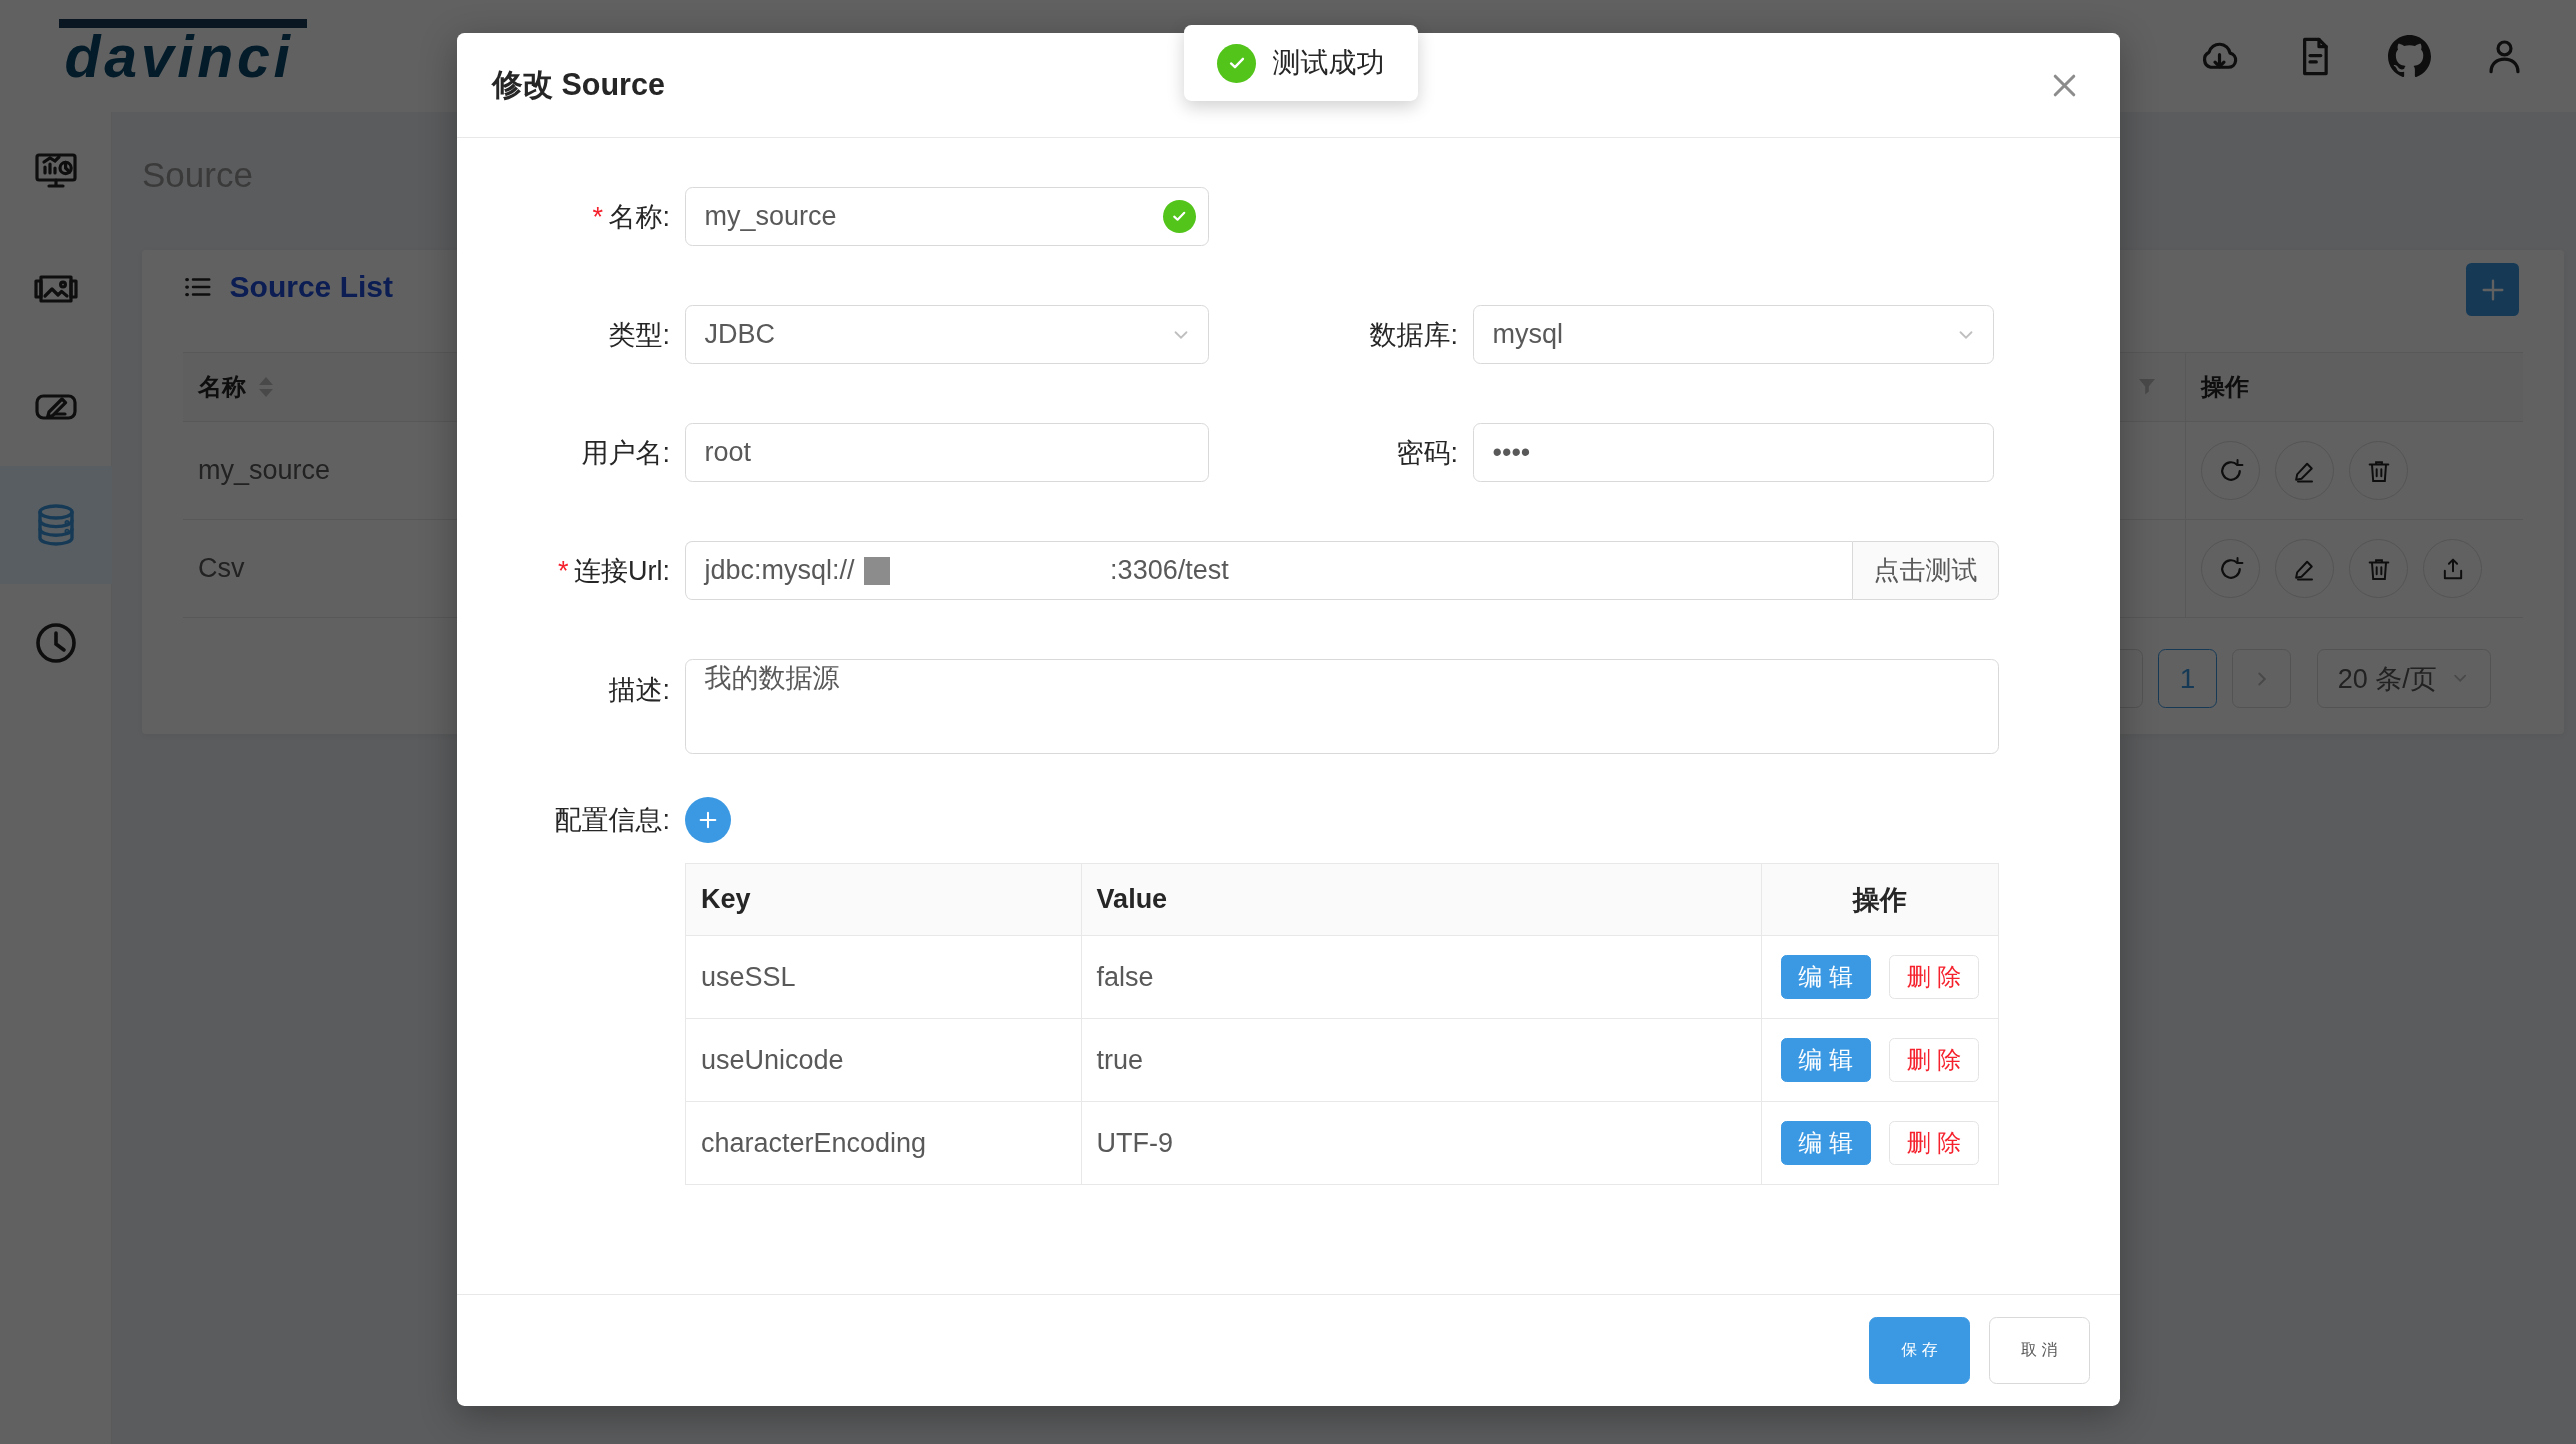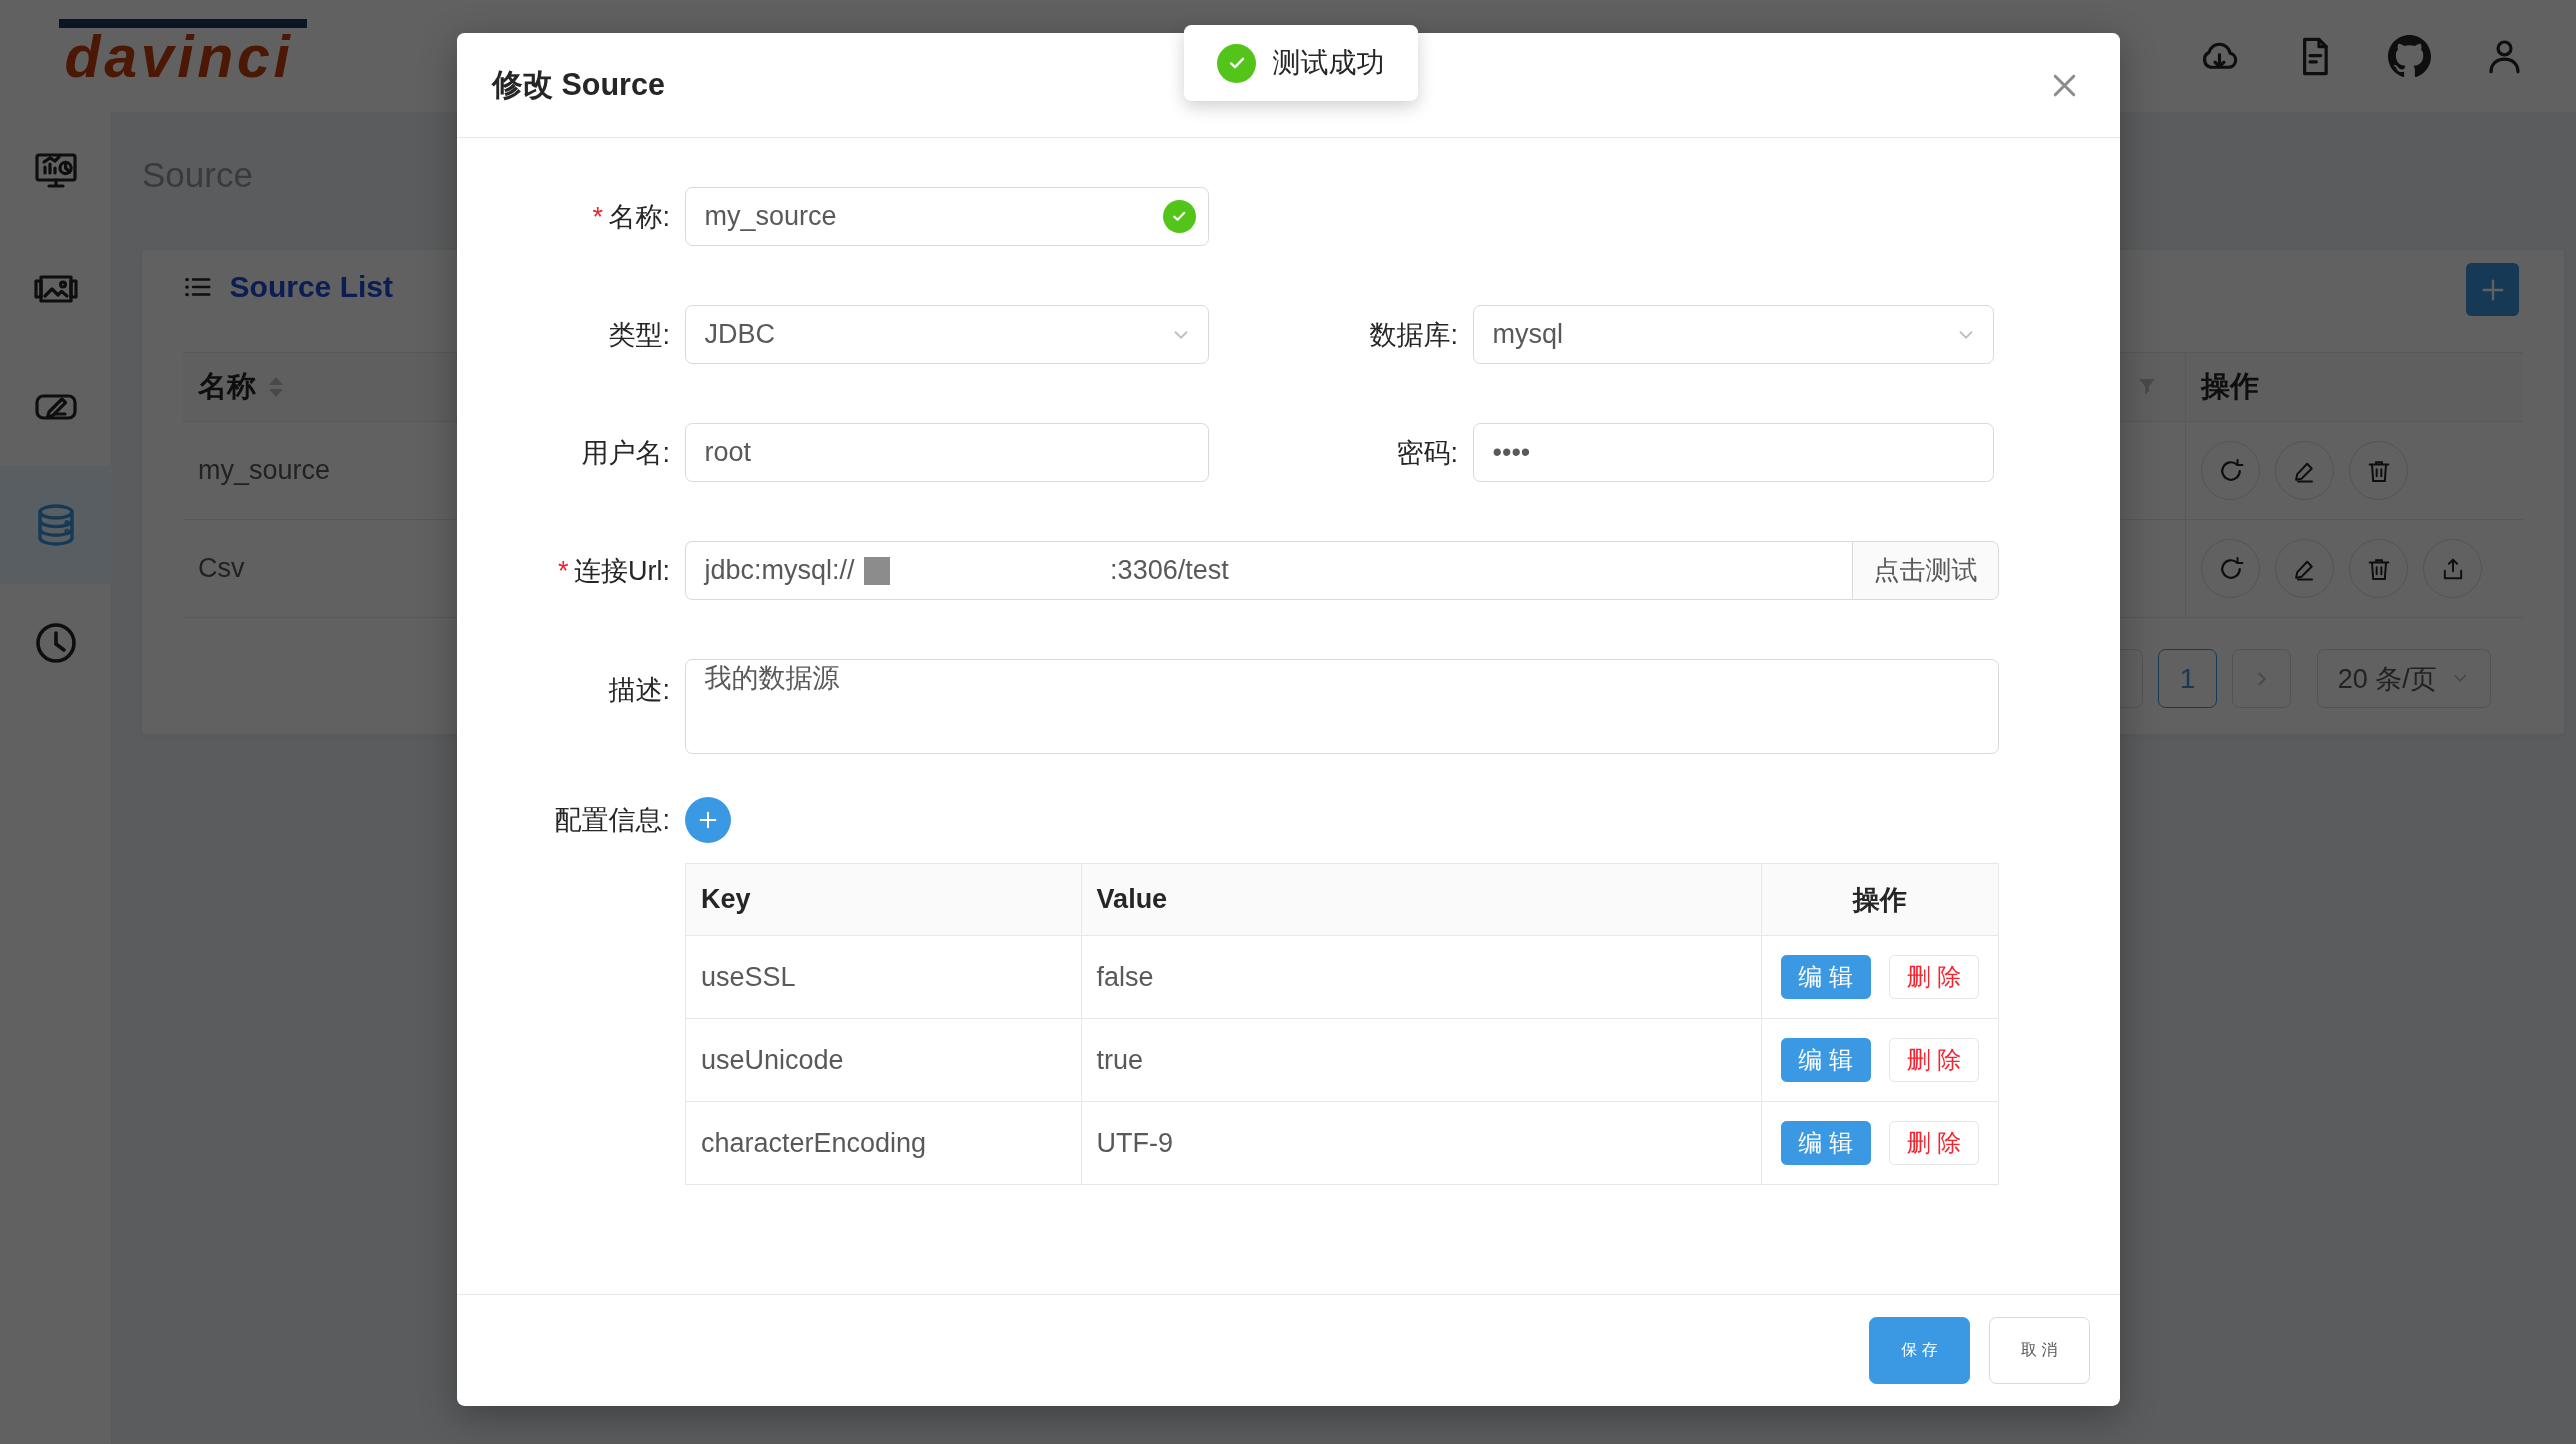--- a/index.html
+++ b/index.html
@@ -4,21 +4,21 @@
 <style>
   * { margin:0; padding:0; box-sizing:border-box; }
   html,body { width:2576px; height:1444px; overflow:hidden; background:#f0f2f5;
               font-family:"Liberation Sans","DejaVu Sans",sans-serif; }
   .stage { position:relative; width:2576px; height:1444px; overflow:hidden; }
 
   
   .app-header { position:absolute; left:0; top:0; width:2576px; height:112px; background:#fff;
                 display:flex; align-items:center; justify-content:space-between; z-index:1; }
   .logo { margin-left:59px; font-size:59px; font-weight:800; font-style:italic;
-          color:#c2410c; letter-spacing:3.7px; border-top:9.2px solid #1b3a57; padding:0 13px 5.5px 5.5px; line-height:1.0; }
+          color:#0c4a6e; letter-spacing:3.7px; border-top:9.2px solid #1b3a57; padding:0 13px 5.5px 5.5px; line-height:1.0; }
   .hdr-icons { display:flex; align-items:center; gap:52px; margin-right:50px; color:#262626; }
   .hdr-icons .icon { width:43px; height:43px; cursor:pointer; }
 
   .sidebar { position:absolute; left:0; top:112px; width:112px; height:1332px; background:#fff;
              border-right:0.9px solid #ececec; z-index:1; }
   .side-item { width:112px; height:118px; display:flex; align-items:center; justify-content:center; color:#262626; cursor:pointer; }
   .side-item.active { background:#e6f7ff; color:#3b99e3; }
   .side-item .icon { width:48px; height:48px; }
 
   .content { position:absolute; left:112px; top:112px; width:2464px; height:1332px; background:#f0f2f5; z-index:1; }
@@ -30,21 +30,21 @@
   .panel-title { font-size:30px; font-weight:700; color:#1d4ed8; }
   .panel-add { position:absolute; right:45px; top:13px; width:53px; height:53px; background:#3b99e3;
                border:none; border-radius:5.5px; color:#fff; display:flex; align-items:center; justify-content:center; cursor:pointer; }
   .panel-add .icon { width:28px; height:28px; }
 
   .bg-table { position:absolute; left:41px; top:102px; width:2340px; border-collapse:collapse; }
   .bg-table .hrow { height:70px; background:#fafafa; border-top:0.9px solid #e8e8e8; border-bottom:0.9px solid #e8e8e8; display:flex; }
   .bg-table .drow { height:98px; border-bottom:0.9px solid #e8e8e8; display:flex; }
   .col-name { width:2002px; display:flex; align-items:center; padding-left:15px; position:relative; }
   .col-act  { width:338px; border-left:0.9px solid #e8e8e8; display:flex; align-items:center; padding-left:15px; gap:15px; }
-  .hcell { font-size:29px; font-weight:600; color:#262626; }
+  .hcell { font-size:24px; font-weight:600; color:#262626; }
   .dcell { font-size:27px; color:#595959; }
   .sorters { display:flex; flex-direction:column; gap:4.6px; margin-left:13px; }
   .caret-up { width:0;height:0;border-left:7.4px solid transparent;border-right:7.4px solid transparent;border-bottom:8.3px solid #bfbfbf; }
   .caret-dn { width:0;height:0;border-left:7.4px solid transparent;border-right:7.4px solid transparent;border-top:8.3px solid #bfbfbf; }
   .funnel { position:absolute; right:26px; top:22px; width:24px; height:26px; color:#bfbfbf; cursor:pointer; }
   .act-btn { width:59px; height:59px; border-radius:50%; border:1.8px solid #dcdcdc; background:transparent;
              display:flex; align-items:center; justify-content:center; color:#262626; cursor:pointer; }
   .act-btn .icon { width:28px; height:28px; }
 
   .pager { position:absolute; left:1942px; top:399px; display:flex; align-items:center; }

